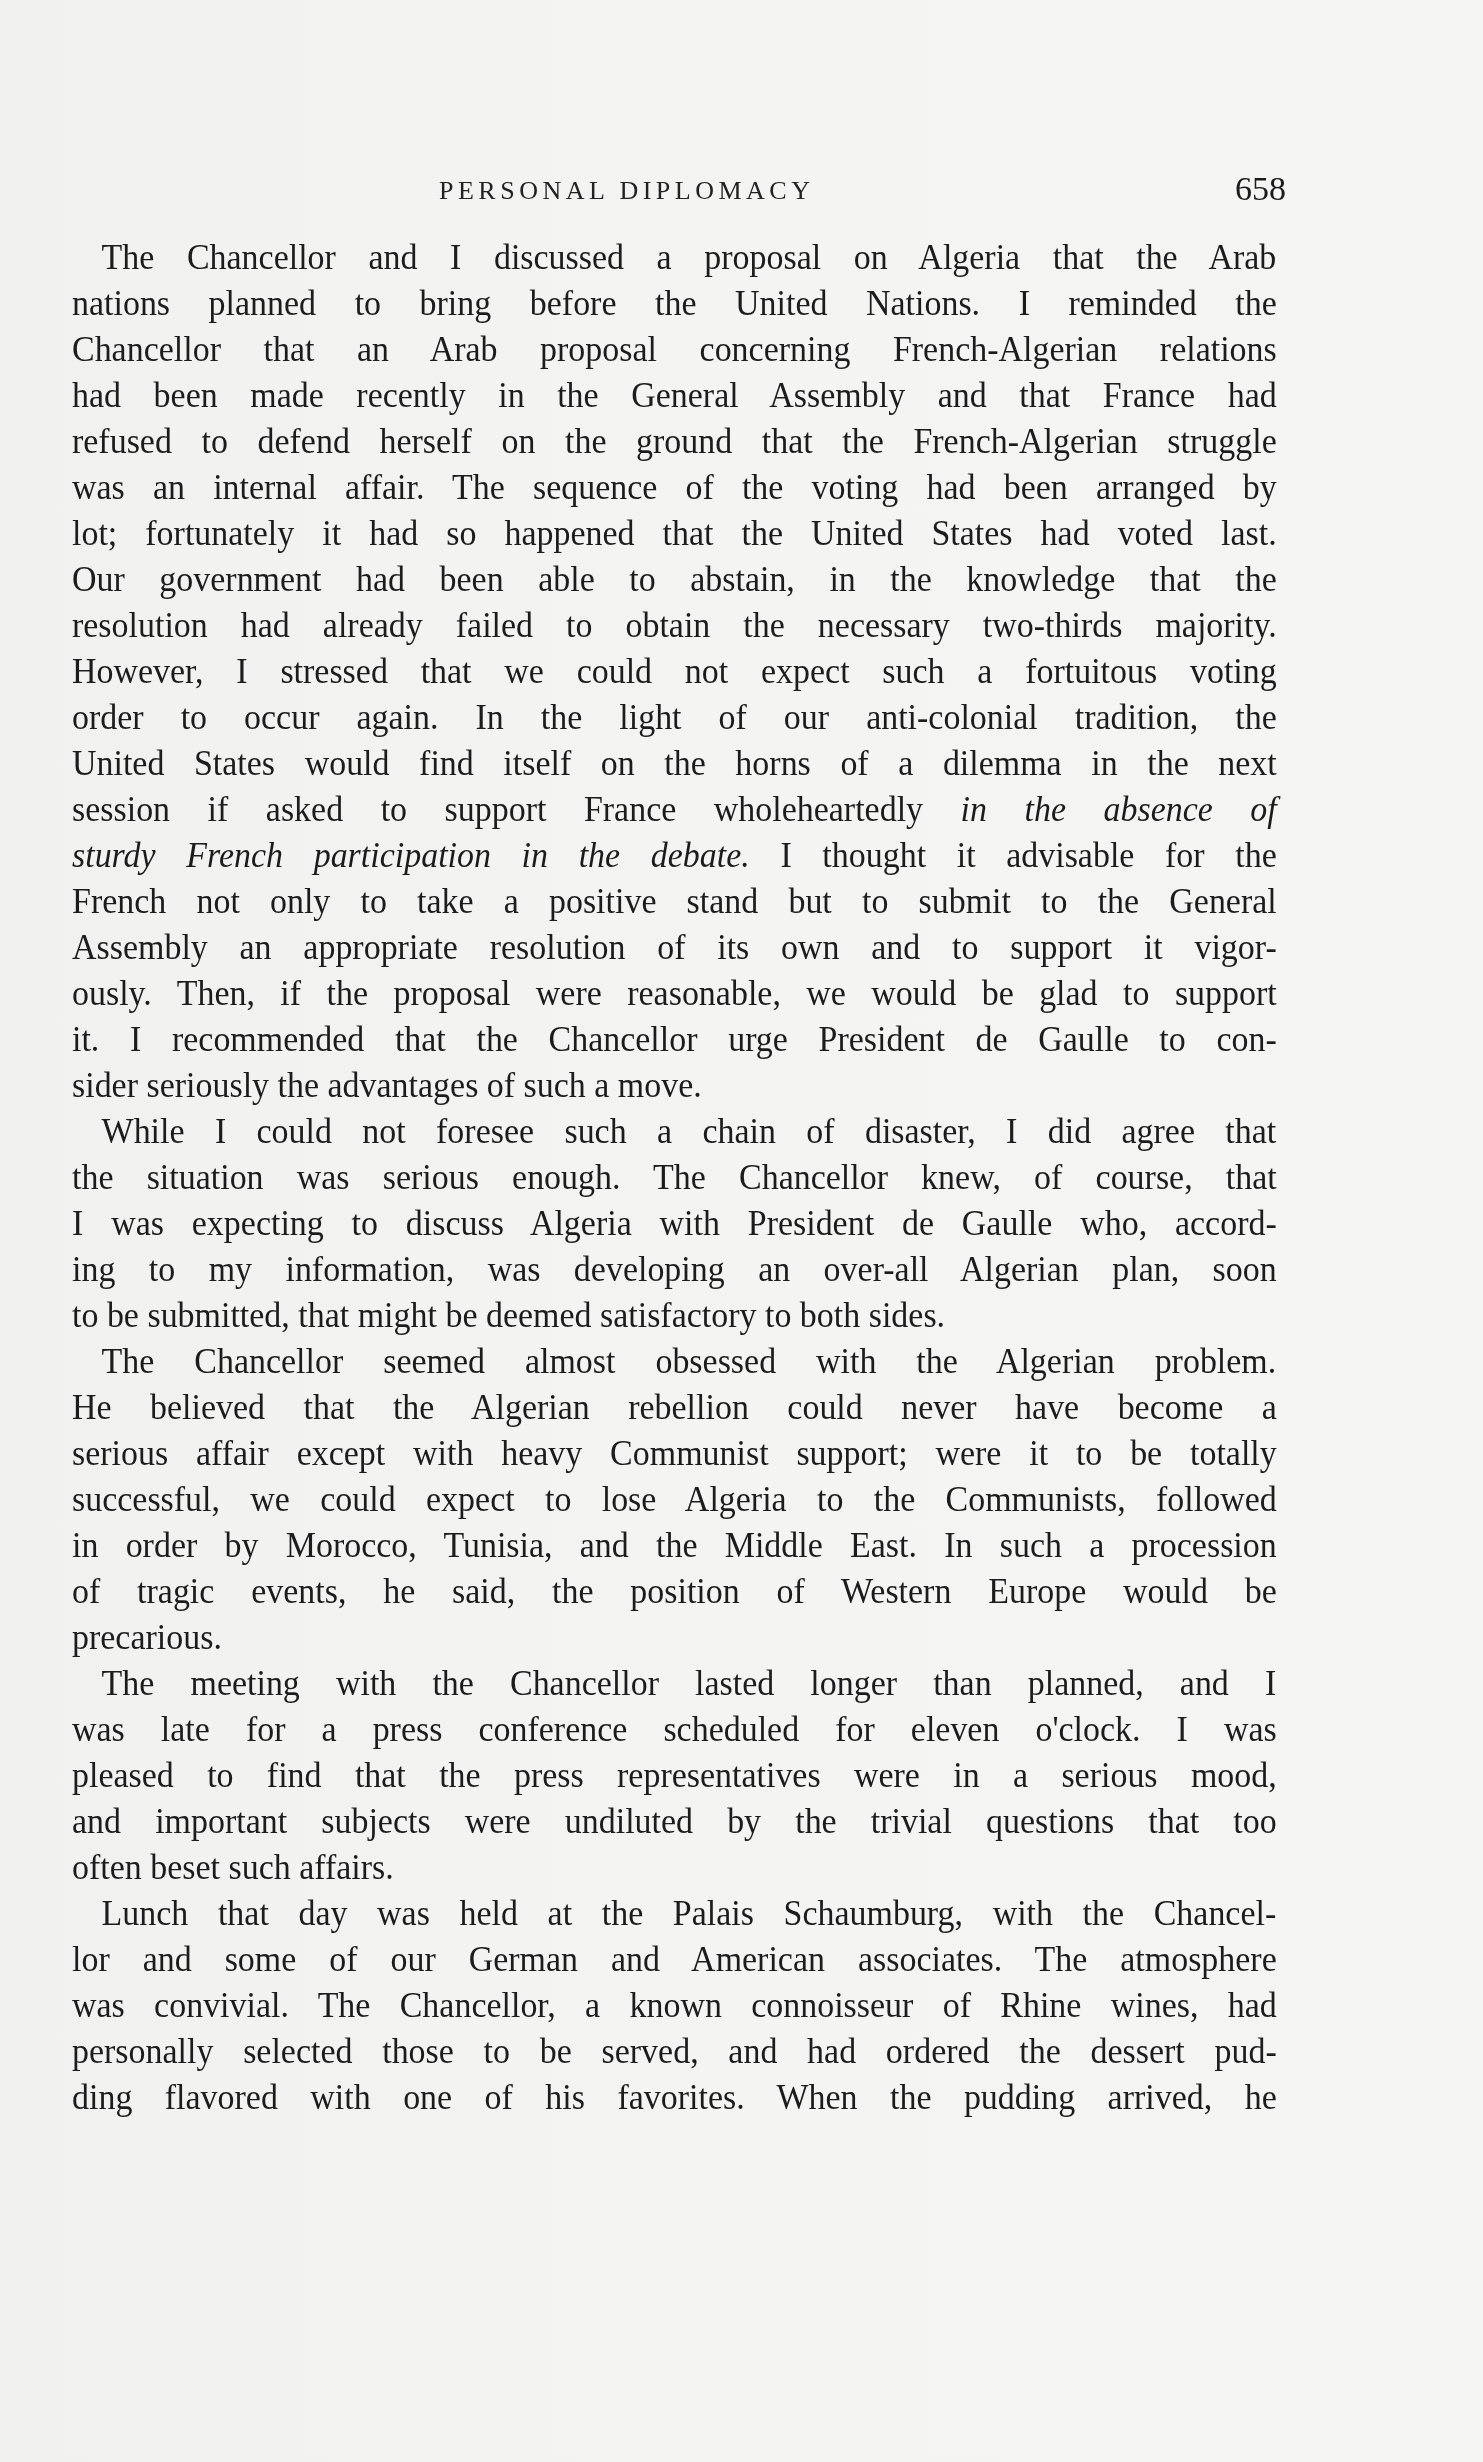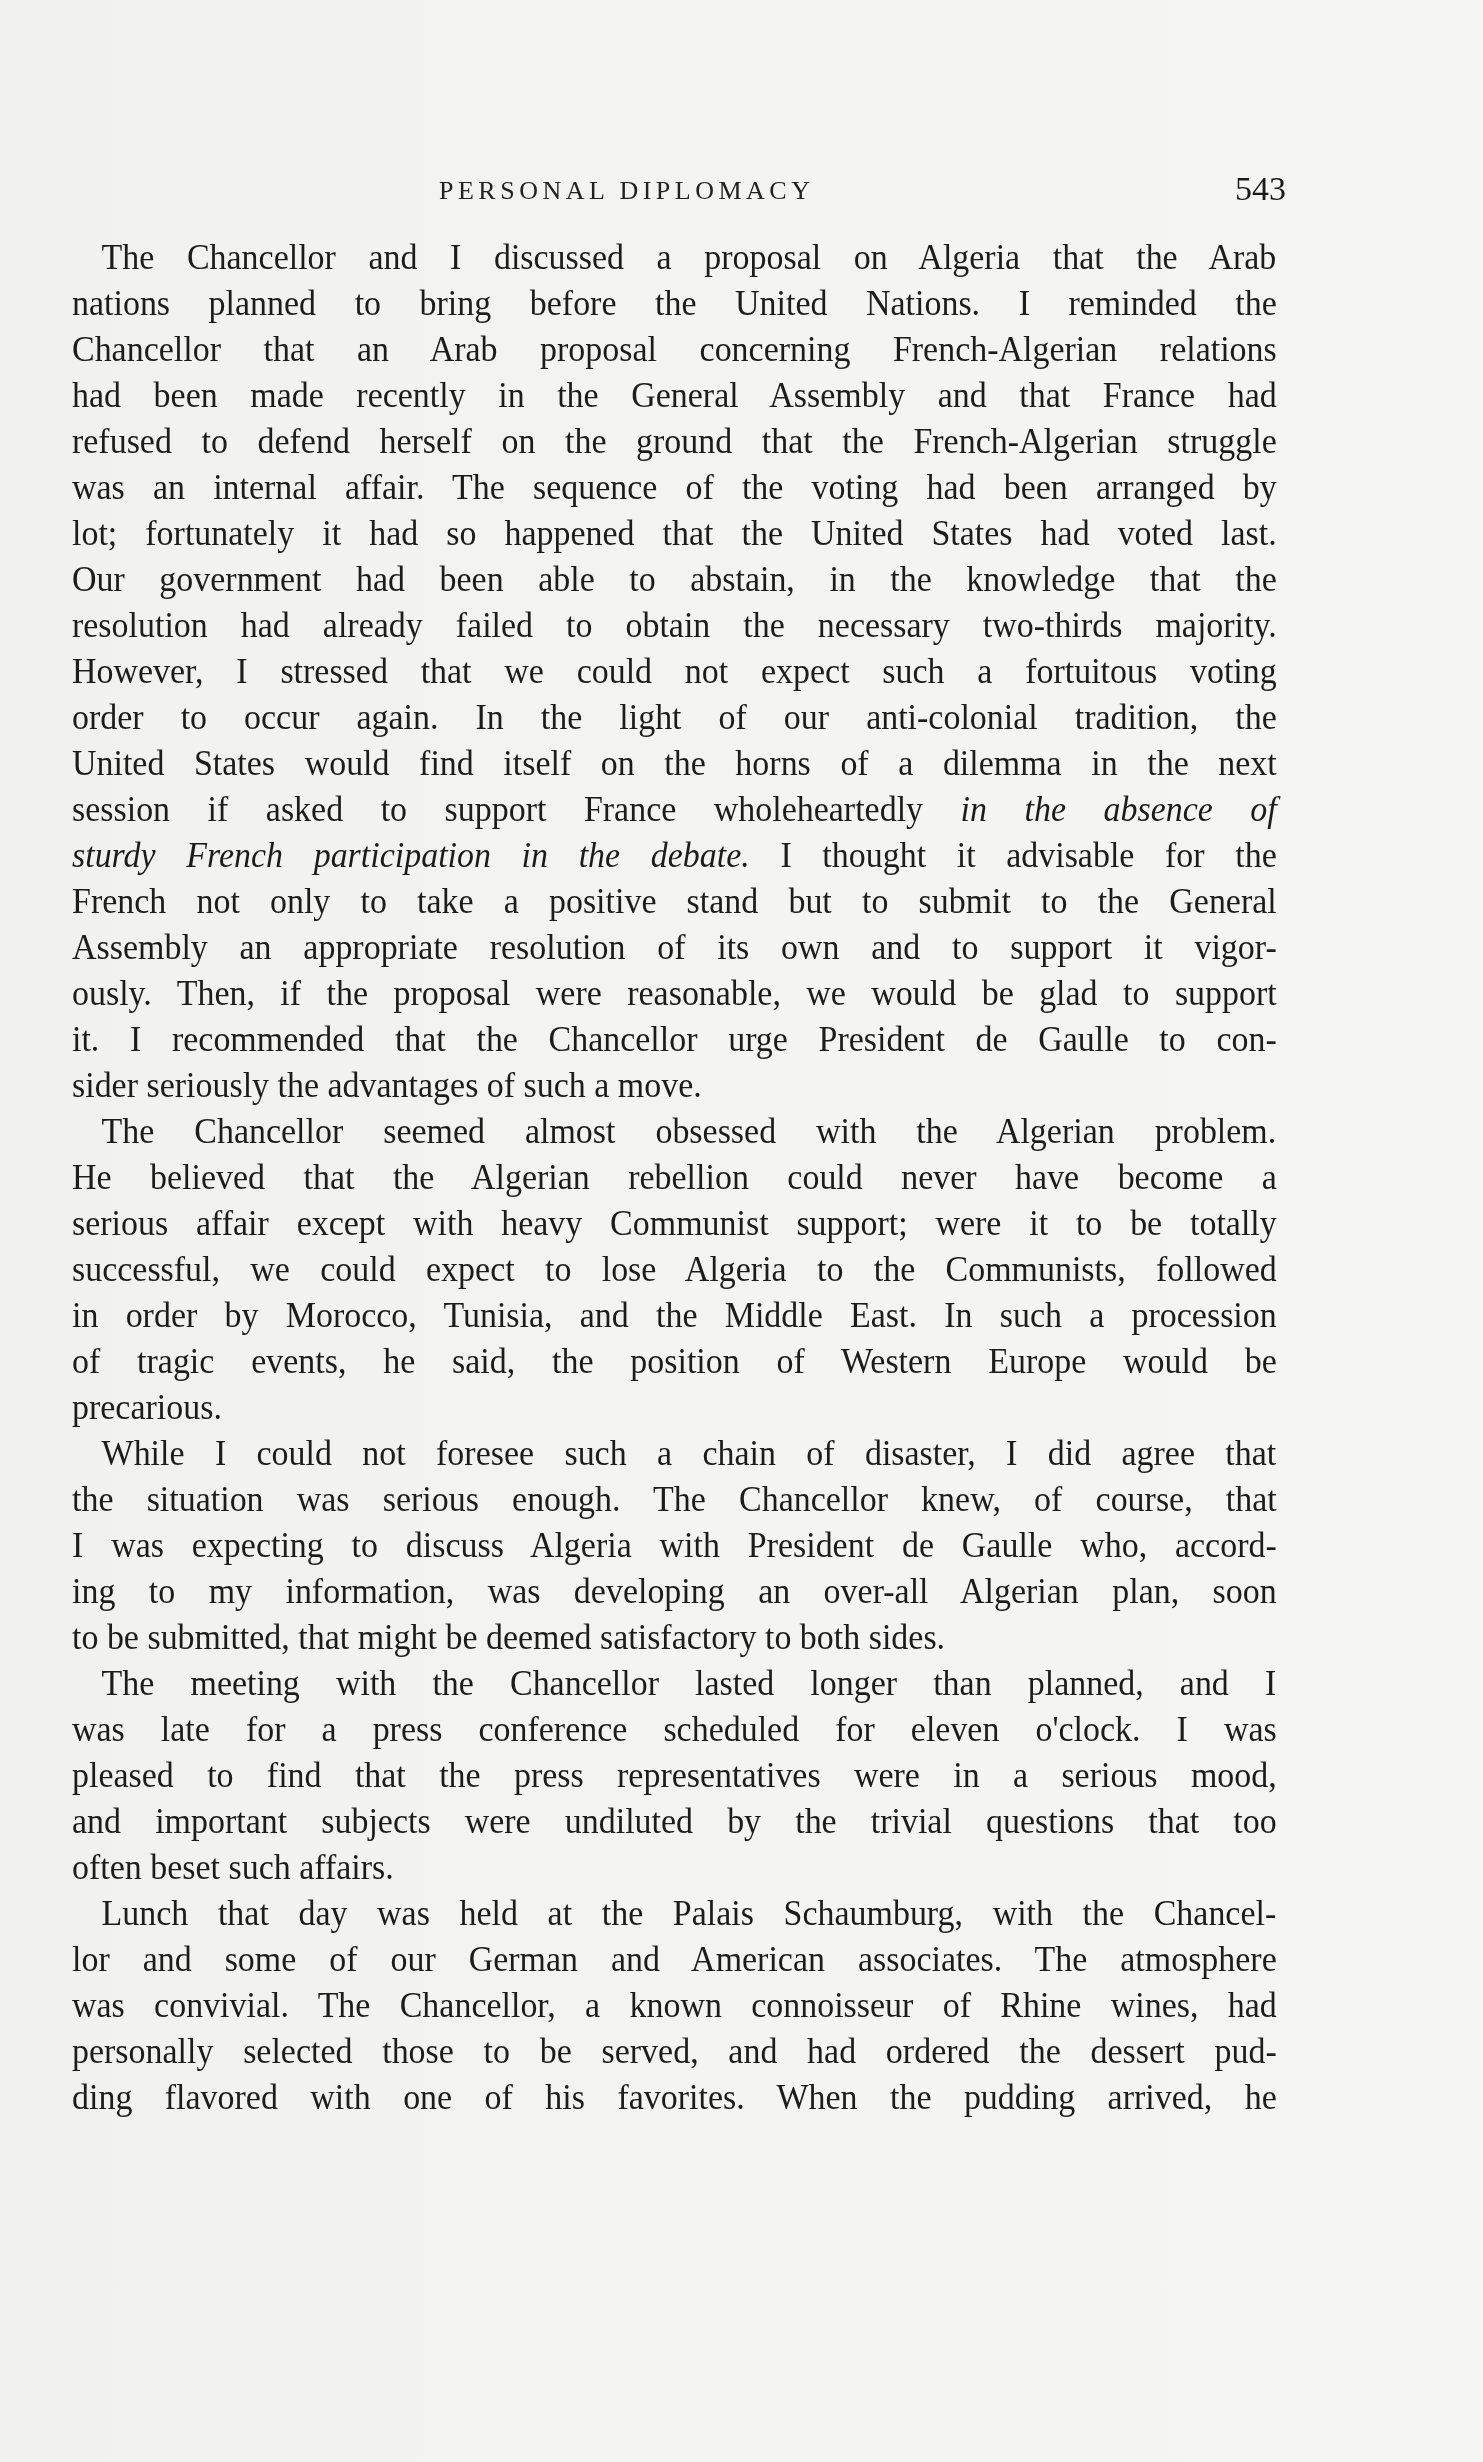--- a/index.html
+++ b/index.html
@@ -37,21 +37,21 @@
   }
   .line.last { text-align-last: left; }
   .line.indent { padding-left: 30.5px; width: 1211px; }
   .line em { font-style: italic; }
 </style>
 </head>
 <body>
 
 <div class="page">
   <div class="running-head">PERSONAL DIPLOMACY</div>
-  <div class="page-number">543</div>
+  <div class="page-number">658</div>
 
   <div class="body">
 
     <div>
       <div class="line indent">The Chancellor and I discussed a proposal on Algeria that the Arab</div>
       <div class="line">nations planned to bring before the United Nations. I reminded the</div>
       <div class="line">Chancellor that an Arab proposal concerning French-Algerian relations</div>
       <div class="line">had been made recently in the General Assembly and that France had</div>
       <div class="line">refused to defend herself on the ground that the French-Algerian struggle</div>
       <div class="line">was an internal affair. The sequence of the voting had been arranged by</div>
@@ -64,35 +64,35 @@
       <div class="line"><span>session if asked to support France wholeheartedly </span><em>in the absence of</em></div>
       <div class="line"><em>sturdy French participation in the debate.</em><span> I thought it advisable for the</span></div>
       <div class="line">French not only to take a positive stand but to submit to the General</div>
       <div class="line">Assembly an appropriate resolution of its own and to support it vigor-</div>
       <div class="line">ously. Then, if the proposal were reasonable, we would be glad to support</div>
       <div class="line">it. I recommended that the Chancellor urge President de Gaulle to con-</div>
       <div class="line last">sider seriously the advantages of such a move.</div>
     </div>
 
     <div>
+      <div class="line indent">While I could not foresee such a chain of disaster, I did agree that</div>
+      <div class="line">the situation was serious enough. The Chancellor knew, of course, that</div>
+      <div class="line">I was expecting to discuss Algeria with President de Gaulle who, accord-</div>
+      <div class="line">ing to my information, was developing an over-all Algerian plan, soon</div>
+      <div class="line last">to be submitted, that might be deemed satisfactory to both sides.</div>
+    </div>
+
+    <div>
       <div class="line indent">The Chancellor seemed almost obsessed with the Algerian problem.</div>
       <div class="line">He believed that the Algerian rebellion could never have become a</div>
       <div class="line">serious affair except with heavy Communist support; were it to be totally</div>
       <div class="line">successful, we could expect to lose Algeria to the Communists, followed</div>
       <div class="line">in order by Morocco, Tunisia, and the Middle East. In such a procession</div>
       <div class="line">of tragic events, he said, the position of Western Europe would be</div>
       <div class="line last">precarious.</div>
-    </div>
-
-    <div>
-      <div class="line indent">While I could not foresee such a chain of disaster, I did agree that</div>
-      <div class="line">the situation was serious enough. The Chancellor knew, of course, that</div>
-      <div class="line">I was expecting to discuss Algeria with President de Gaulle who, accord-</div>
-      <div class="line">ing to my information, was developing an over-all Algerian plan, soon</div>
-      <div class="line last">to be submitted, that might be deemed satisfactory to both sides.</div>
     </div>
 
     <div>
       <div class="line indent">The meeting with the Chancellor lasted longer than planned, and I</div>
       <div class="line">was late for a press conference scheduled for eleven o'clock. I was</div>
       <div class="line">pleased to find that the press representatives were in a serious mood,</div>
       <div class="line">and important subjects were undiluted by the trivial questions that too</div>
       <div class="line last">often beset such affairs.</div>
     </div>
 

